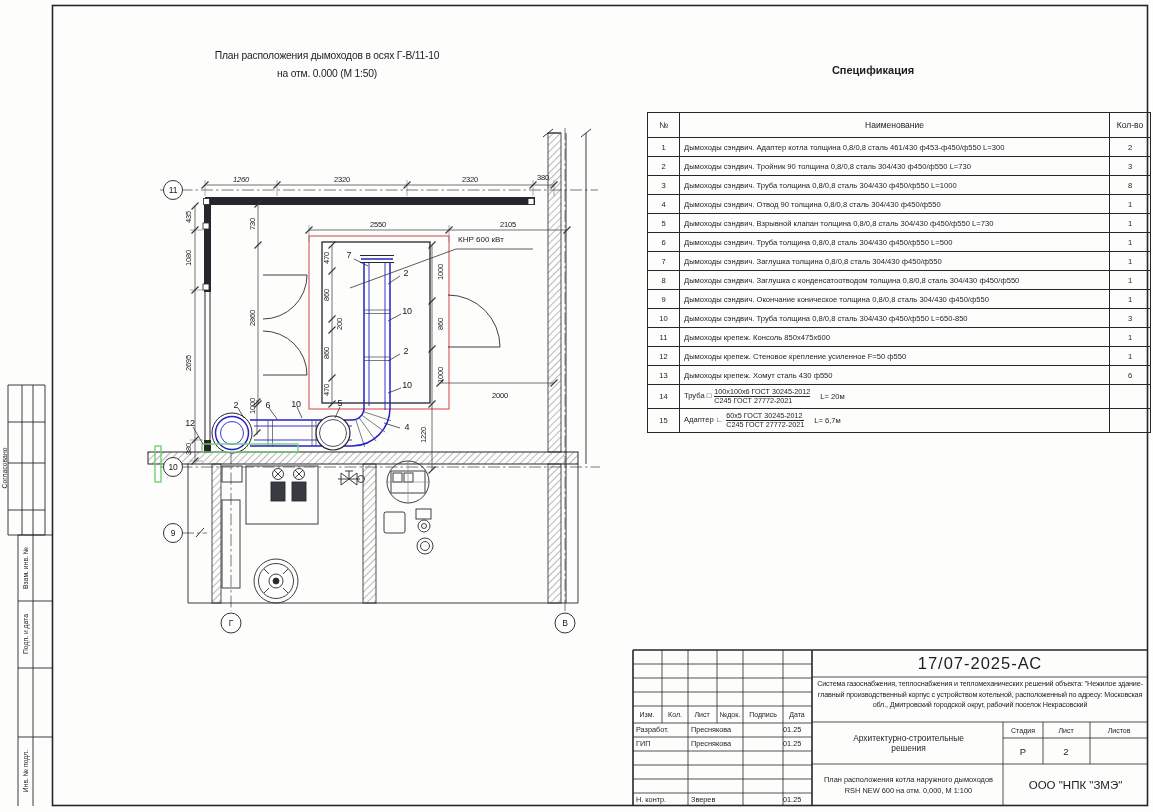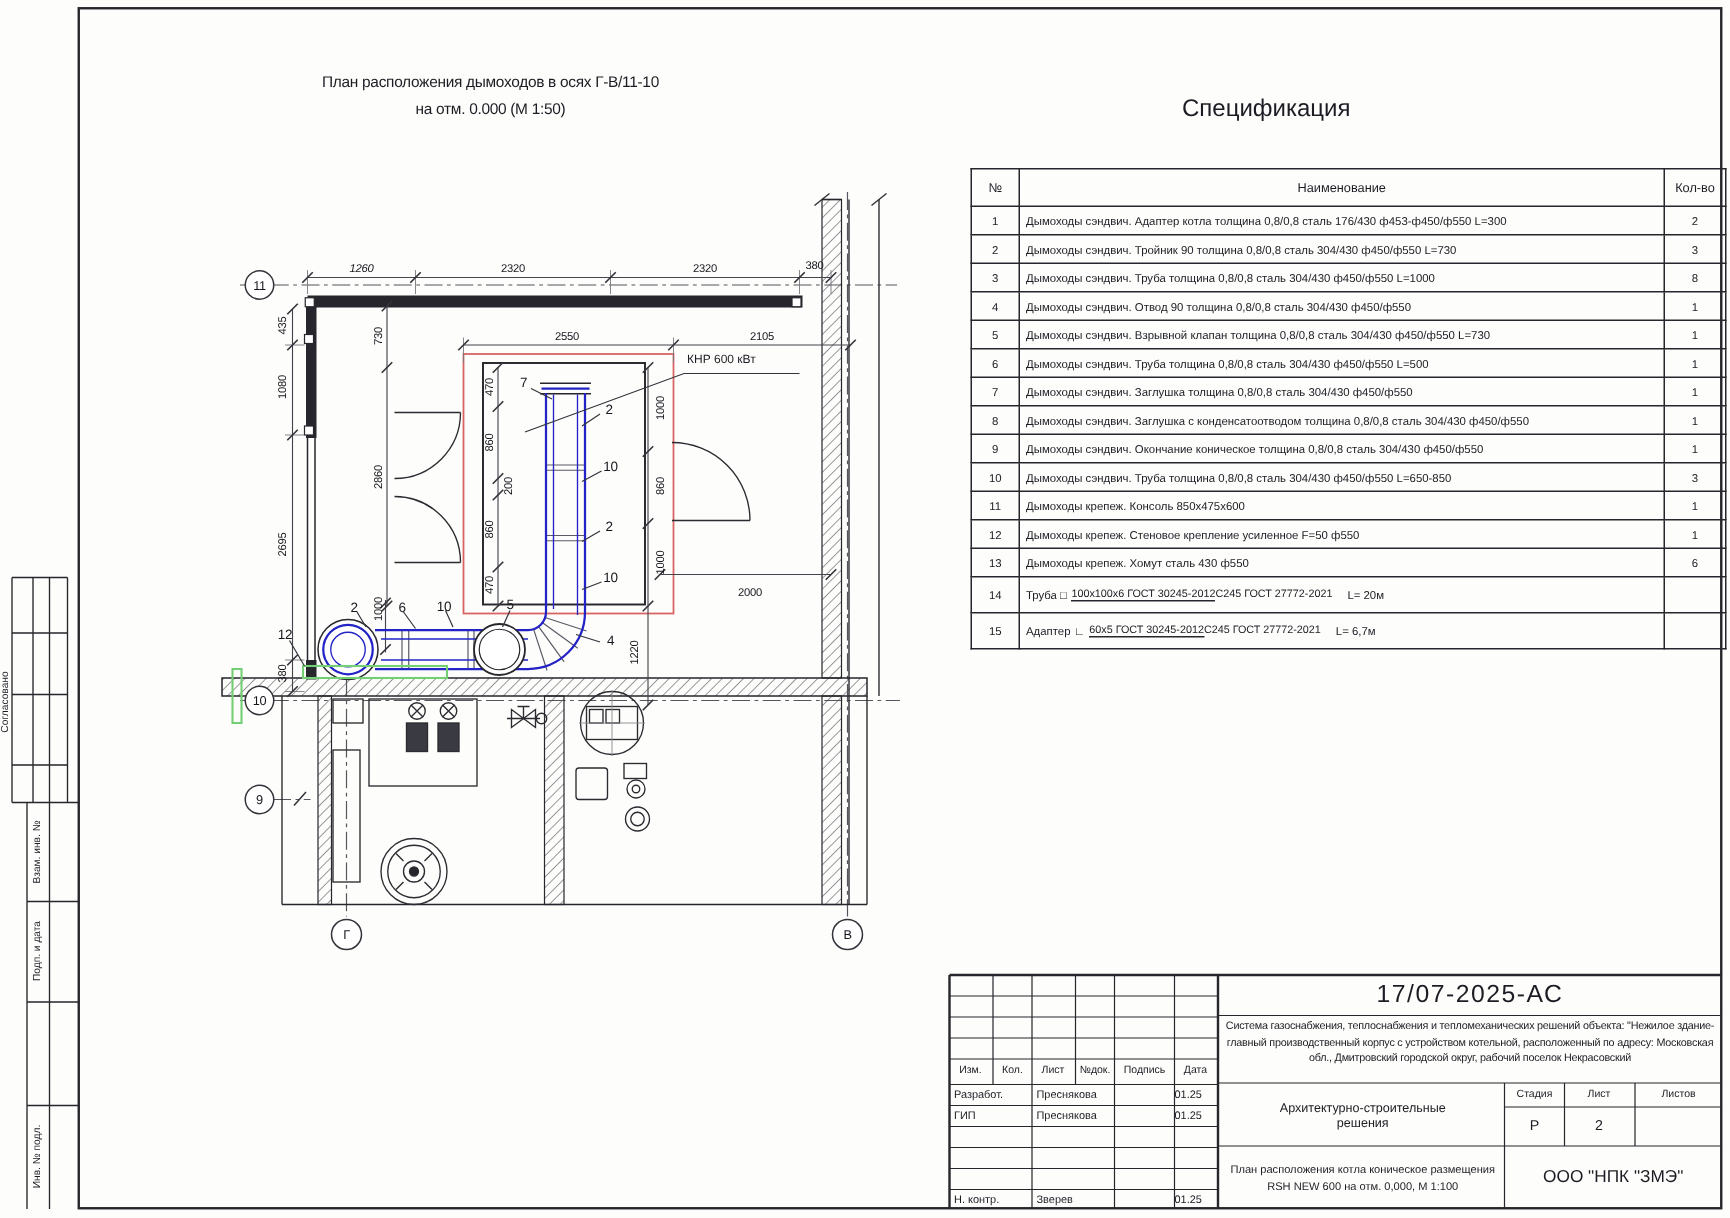--- a/index.html
+++ b/index.html
@@ -10,35 +10,35 @@
   .abs{position:absolute;}
   svg{position:absolute;left:0;top:0;}
   
   .lbl{position:absolute;transform:translate(-50%,-50%);font-size:7.5px;
        white-space:nowrap;letter-spacing:-0.2px;color:#16161e;}
   .lbl.rot{transform:translate(-50%,-50%) rotate(-90deg);}
   .lbl.itm{font-size:9px;}
   .lbl.bub{font-size:8.5px;}
   .plan-title{position:absolute;left:167px;width:320px;text-align:center;
        font-size:10.3px;letter-spacing:-0.2px;}
-  .spec-title{position:absolute;left:788px;top:64px;width:170px;text-align:left;font-size:16px;}
+  .spec-title{position:absolute;left:788px;top:64px;width:170px;text-align:center;font-size:11px;font-weight:bold;}
   .boiler{position:absolute;left:458px;top:235px;font-size:8px;white-space:nowrap;}
   
   #spec{position:absolute;left:647px;top:112px;border-collapse:collapse;table-layout:fixed;
         font-size:7.6px;}
   #spec th,#spec td{border:1px solid #26262c;font-weight:normal;padding:0;overflow:hidden;
         white-space:nowrap;}
   #spec .c1{width:31px;text-align:center;}
   #spec .c2{width:425px;}
   #spec .c3{width:40px;text-align:center;}
   #spec thead th{height:24px;font-size:8.5px;text-align:center;}
   #spec tbody.main td{height:18px;}
   #spec tbody.fracs td{height:23px;}
   #spec td.name{padding-left:4px;text-align:left;}
-  .frac{display:inline-flex;vertical-align:middle;line-height:1.1;
+  .frac{display:inline-flex;flex-direction:column;vertical-align:middle;line-height:1.1;
         font-size:7.2px;margin-left:3px;}
   .frac .ftop{border-bottom:0.8px solid #26262c;}
   .flen{margin-left:10px;}
   
   .tb-doccode{position:absolute;left:814px;top:651px;width:332px;height:30px;
         text-align:center;font-size:16.5px;letter-spacing:1px;line-height:25px;}
   .tb-desc{position:absolute;left:815px;top:679px;width:330px;height:56px;
         font-size:7.2px;line-height:1.48;text-align:center;letter-spacing:-0.15px;}
   .tb-section{position:absolute;left:814px;top:722px;width:189px;height:42px;
         display:flex;align-items:center;justify-content:center;text-align:center;font-size:8.4px;}
@@ -282,21 +282,21 @@
     <tr>
       <th class="c1">№</th>
       <th class="c2">Наименование</th>
       <th class="c3">Кол-во</th>
     </tr>
   </thead>
   <tbody class="main">
 
   <tr>
       <td class="c1">1</td>
-      <td class="c2 name">Дымоходы сэндвич. Адаптер котла толщина 0,8/0,8 сталь 176/430 ф453-ф450/ф550 L=300</td>
+      <td class="c2 name">Дымоходы сэндвич. Адаптер котла толщина 0,8/0,8 сталь 461/430 ф453-ф450/ф550 L=300</td>
       <td class="c3">2</td>
     </tr>
       <tr>
       <td class="c1">2</td>
       <td class="c2 name">Дымоходы сэндвич. Тройник 90 толщина 0,8/0,8 сталь 304/430 ф450/ф550 L=730</td>
       <td class="c3">3</td>
     </tr>
       <tr>
       <td class="c1">3</td>
       <td class="c2 name">Дымоходы сэндвич. Труба толщина 0,8/0,8 сталь 304/430 ф450/ф550 L=1000</td>
@@ -376,21 +376,21 @@
     </tr>
   </tbody>
 </table>
 
 <div class="tb-doccode">17/07-2025-АС</div>
 <div class="tb-desc">Система газоснабжения, теплоснабжения и тепломеханических решений объекта: "Нежилое здание-главный производственный корпус с устройством котельной, расположенный по адресу: Московская обл., Дмитровский городской округ, рабочий поселок Некрасовский</div>
 <div class="tb-section">
   <span>Архитектурно-строительные решения</span>
 </div>
 <div class="tb-sheetname">
-  <span>План расположения котла коническое размещения</span>
+  <span>План расположения котла наружного дымоходов</span>
   <span>RSH NEW 600 на отм. 0,000,  М 1:100</span>
 </div>
 <div class="tb-company">ООО "НПК "ЗМЭ"</div>
 
 <span class="tb-h" style="left:647px;top:714px">Изм.</span>
 <span class="tb-h" style="left:675px;top:714px">Кол.</span>
 <span class="tb-h" style="left:702px;top:714px">Лист</span>
 <span class="tb-h" style="left:730px;top:714px">№док.</span>
 <span class="tb-h" style="left:763px;top:714px">Подпись</span>
 <span class="tb-h" style="left:797px;top:714px">Дата</span>

